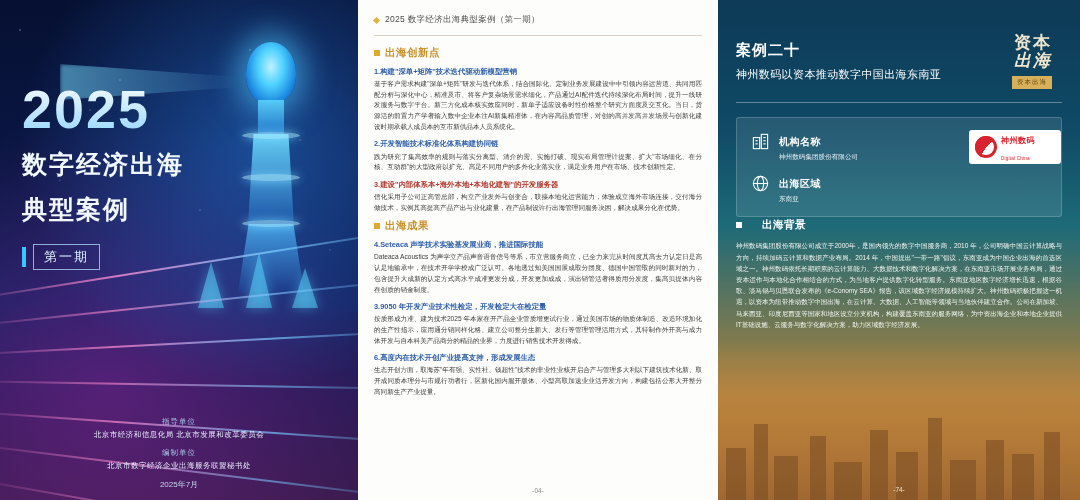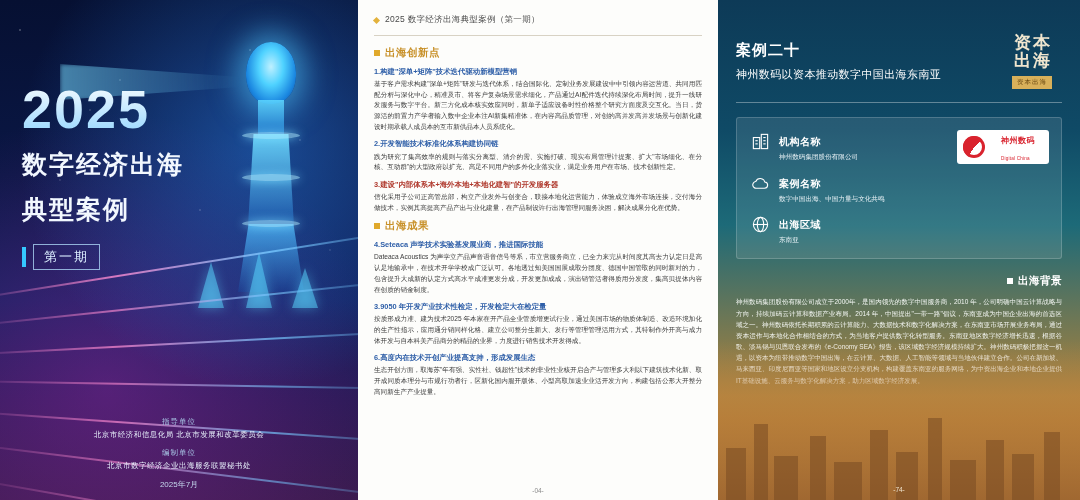--- a/index.html
+++ b/index.html
@@ -79,40 +79,40 @@
   .case{position:relative;width:362px;height:500px;overflow:hidden;
     background:linear-gradient(180deg,#0d3a57 0%,#0f4a66 26%,#1d6a78 45%,#7f7a4e 68%,#c08a3e 84%,#d99a46 100%);}
   .case .city{position:absolute;left:0;right:0;bottom:0;height:160px;
     background:linear-gradient(180deg,rgba(200,140,60,0) 0%,rgba(190,130,60,.55) 35%,rgba(150,95,45,.85) 100%);}
   .case .city i{position:absolute;bottom:0;background:rgba(120,75,35,.55);}
   .case-hd{position:relative;padding:34px 28px 0 18px;display:flex;justify-content:space-between;align-items:center;}
   .case-no{font-size:15px;color:#fff;font-weight:700;letter-spacing:1px;}
   .case-tt{font-size:11px;color:#fff;margin-top:7px;letter-spacing:.4px;}
   .stamp{text-align:right;}
   .stamp .s1,.stamp .s2{font-size:17px;font-weight:700;color:#f0e6cf;letter-spacing:2px;line-height:1.05;}
-  .stamp .s2{margin-left:0;}
+  .stamp .s2{margin-left:0;font-style:italic;}
   .stamp .seal{display:inline-block;margin-top:3px;background:#d8b05a;color:#6b4a12;font-size:6.5px;padding:2px 5px;letter-spacing:1px;}
   .case-sep{height:1px;background:rgba(255,255,255,.35);margin:13px 18px 0 18px;}
   .card{position:relative;margin:14px 18px 0 18px;background:rgba(255,255,255,.10);border:1px solid rgba(255,255,255,.18);
     border-radius:3px;padding:13px 14px 13px 14px;}
-  .logo{position:absolute;right:12px;top:12px;width:92px;height:34px;background:#fff;border-radius:3px;
-    display:flex;align-items:center;gap:16px;padding:0 6px;box-sizing:border-box;}
+  .logo{position:absolute;right:0;top:12px;width:92px;height:34px;background:#fff;border-radius:3px;
+    display:flex;align-items:center;gap:4px;padding:0 6px;box-sizing:border-box;}
   .logo .mark{width:22px;height:22px;border-radius:50%;
     background:conic-gradient(from 210deg,#d9232e 0 55%,#ffffff 55% 100%);
     box-shadow:inset 0 0 0 3px #d9232e;}
   .logo .txtl{line-height:1.05;}
   .logo .cn{font-size:8px;color:#d9232e;font-weight:700;letter-spacing:.5px;}
   .logo .en{font-size:4.6px;color:#d9232e;letter-spacing:.2px;}
   .frow{display:flex;align-items:flex-start;gap:9px;margin-bottom:11px;}
   .frow:last-child{margin-bottom:0;}
   .ficon{width:19px;height:19px;flex:0 0 19px;margin-top:1px;}
   .ficon svg{width:19px;height:19px;display:block;}
   .fl{font-size:10px;color:#ffffff;font-weight:700;letter-spacing:.5px;}
   .fv{font-size:6.6px;color:#e6f0f5;margin-top:3px;line-height:1.5;}
-  .bg-h{margin:15px 18px 0 18px;display:flex;align-items:center;gap:5px;justify-content:flex-end;}
+  .bg-h{margin:1px 18px 0 18px;display:flex;align-items:center;gap:20px;}
   .bg-h .sq{width:6px;height:6px;background:#ffffff;}
   .bg-h h4{margin:0;font-size:10.5px;color:#fff;font-weight:700;letter-spacing:.5px;}
   .bg-p{margin:8px 18px 0 18px;font-size:6.5px;color:#f3f6f2;line-height:1.72;text-align:justify;}
   .case-pn{position:absolute;left:0;right:0;bottom:7px;text-align:center;font-size:6.5px;color:#f2e6d0;}
 </style>
 </head>
 <body>
 
 <div class="page">
 
@@ -250,31 +250,20 @@
               <line x1="15.5" y1="11" x2="18.5" y2="11"></line>
             <line x1="15.5" y1="15" x2="18.5" y2="15"></line>
           </svg>
         </span>
         <span>
           <span class="fl">机构名称</span>
           <span class="fv" style="display:block">神州数码集团股份有限公司</span>
         </span>
       </div>
 
-      <div class="frow">
-        <span class="ficon">
-          <svg viewBox="0 0 24 24" fill="none" stroke="#ffffff" stroke-width="1.4">
-            <path d="M7 18h10a4 4 0 0 0 .4-7.98A6 6 0 0 0 6 9.5 4.25 4.25 0 0 0 7 18z"></path>
-          </svg>
-        </span>
-        <span>
-          <span class="fl">案例名称</span>
-          <span class="fv" style="display:block">数字中国出海、中国力量与文化共鸣</span>
-        </span>
-      </div>
 
       <div class="frow">
         <span class="ficon">
           <svg viewBox="0 0 24 24" fill="none" stroke="#ffffff" stroke-width="1.4">
             <circle cx="12" cy="12" r="9"></circle>
               <ellipse cx="12" cy="12" rx="4" ry="9"></ellipse>
             <line x1="3" y1="12" x2="21" y2="12"></line>
           </svg>
         </span>
         <span>

